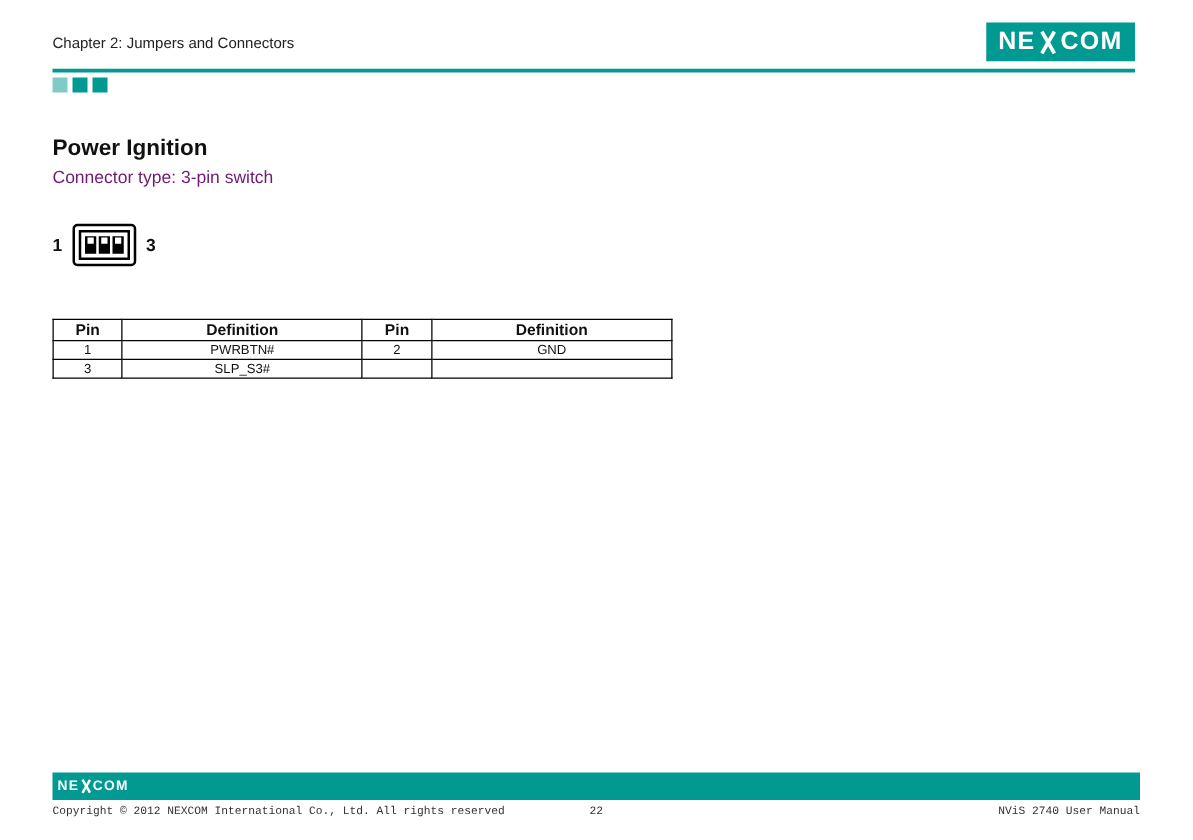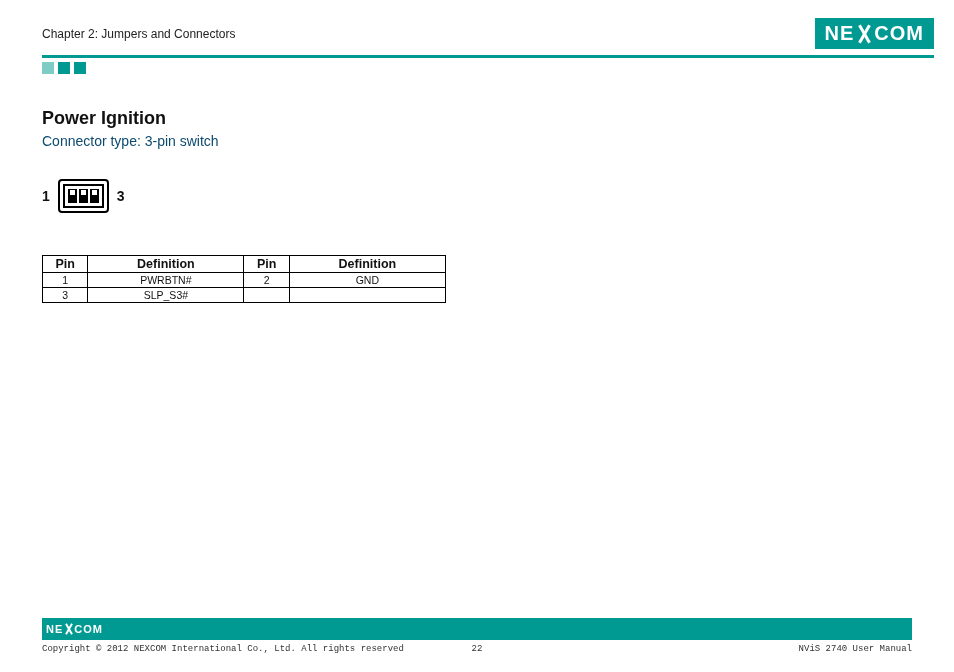--- a/index.html
+++ b/index.html
@@ -1,39 +1,39 @@
 <!DOCTYPE html>
 <html><head>
 <meta charset="utf-8">
 <style>
   * { box-sizing: border-box; margin: 0; padding: 0; }
   html, body { width: 954px; height: 672px; background: #fff; font-family: "Segoe UI", Arial, sans-serif; color: #111; }
-  .page { position: relative; width: 954px; height: 672px; padding: 18px 20px 0 42px; }
+  .page { position: relative; width: 954px; height: 672px; padding: 18px 46px 0 42px; }
   .header-row { display: flex; justify-content: space-between; align-items: center; }
   .chapter { font-size: 12px; color: #222; }
   .logo-top { background: #009a93; color: #fff; font-weight: 800; font-size: 20px; padding: 4px 10px; letter-spacing: 1px; font-family: Arial, sans-serif; display: inline-flex; align-items: center; gap: 2px; }
   .logo-top .x { display:inline-block; position:relative; width:16px; height:18px; }
   .logo-top .x::before, .logo-top .x::after { content:""; position:absolute; left:7px; top:-1px; width:3px; height:20px; background:#fff; }
   .logo-top .x::before { transform: rotate(30deg); }
   .logo-top .x::after  { transform: rotate(-30deg); }
   .rule-top { margin-top: 6px; height: 3px; background: #009a93; }
   .squares { margin-top: 4px; display:flex; gap:4px; }
   .squares span { width:12px; height:12px; background:#009a93; display:inline-block; }
   .squares span.light { background:#7fccc7; }
   .content { margin-top: 34px; }
   .h1 { font-weight: 700; font-size: 18px; }
-  .sub { font-size: 14px; color:#0c4a6e; margin-top:4px; font-weight:400; }
+  .sub { font-size: 14px; color:#701a75; margin-top:4px; font-weight:400; }
   .connector-line { margin-top: 30px; display:flex; align-items:center; gap:8px; }
   .pinlbl { font-weight:700; font-size:14px; }
   .conn { display:inline-block; }
   .conn-outer { border:2.5px solid #000; border-radius:4px; padding:3px; display:inline-block; }
   .conn-inner { display:flex; gap:2px; border:2px solid #000; padding:3px 3px; }
   .pin { width:9px; height:14px; background:#000; position:relative; }
   .pin::after { content:""; position:absolute; left:2px; top:1px; width:5px; height:5px; background:#fff; }
-  table.pins { margin-top: 42px; border-collapse: collapse; width: 404px; font-size: 11px; }
+  table.pins { margin-top: 42px; border-collapse: collapse; width: 496px; font-size: 11px; }
   table.pins th, table.pins td { border:1px solid #000; text-align:center; padding:1px 4px; }
   table.pins th { font-weight:700; font-size:12.5px; }
   table.pins td { font-size:10.5px; }
   .footer { position:absolute; left:42px; right:42px; bottom:18px; }
   .footer-top { background:#009a93; height:22px; display:flex; align-items:center; padding:0 4px; }
   .logo-bottom { color:#fff; font-weight:800; font-size:11px; letter-spacing:1px; font-family:Arial,sans-serif; display:inline-flex; align-items:center; }
   .logo-bottom .x2 { display:inline-block; position:relative; width:9px; height:10px; margin:0 1px; }
   .logo-bottom .x2::before, .logo-bottom .x2::after { content:""; position:absolute; left:4px; top:-1px; width:1.8px; height:12px; background:#fff; }
   .logo-bottom .x2::before { transform: rotate(30deg); }
   .logo-bottom .x2::after  { transform: rotate(-30deg); }

